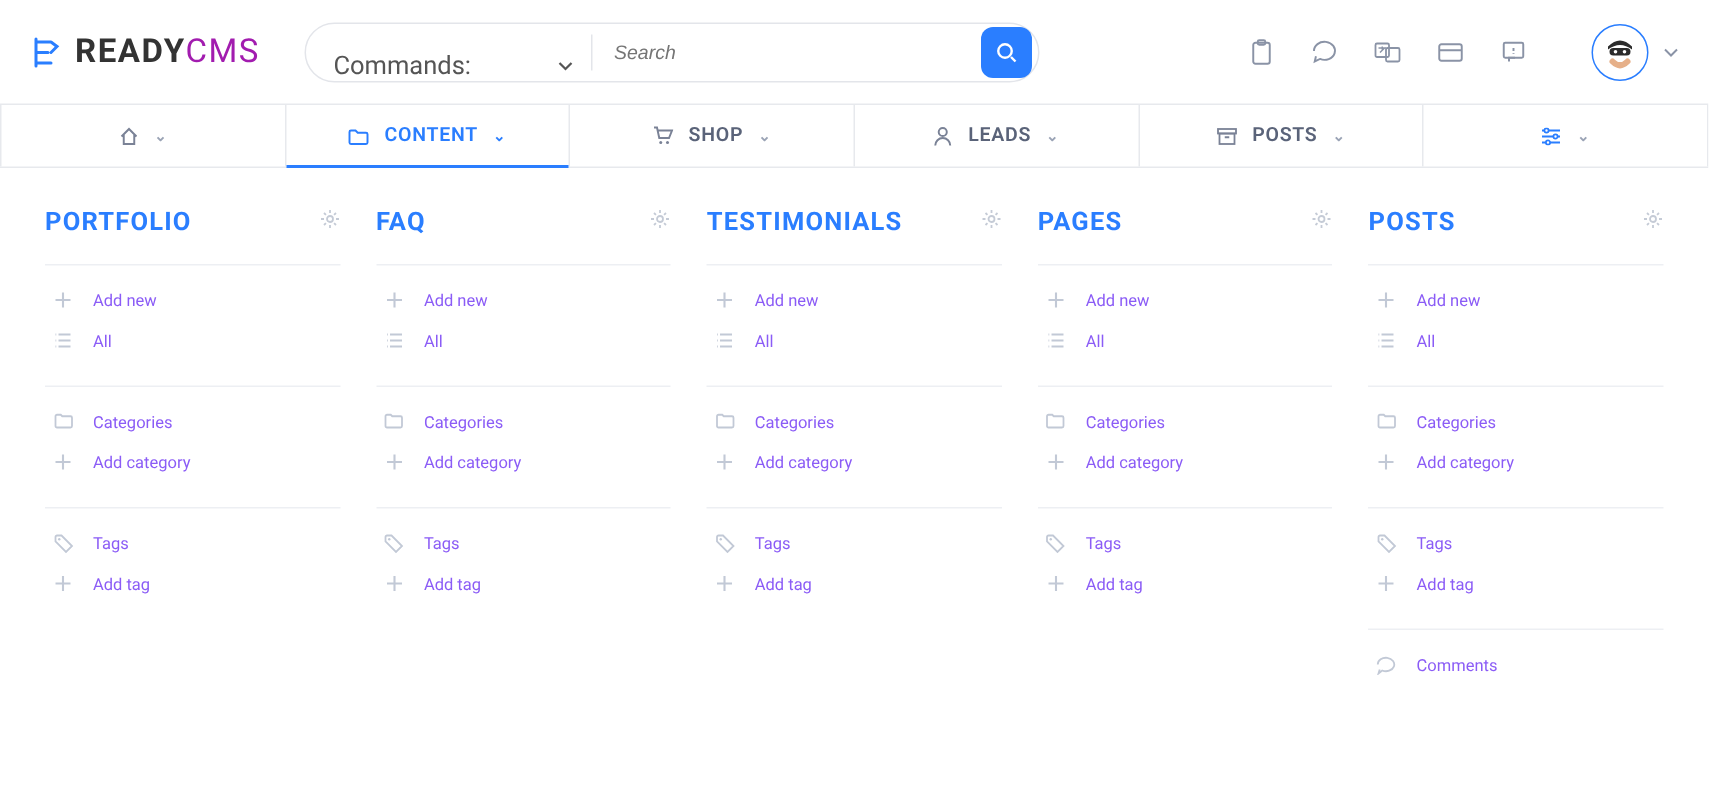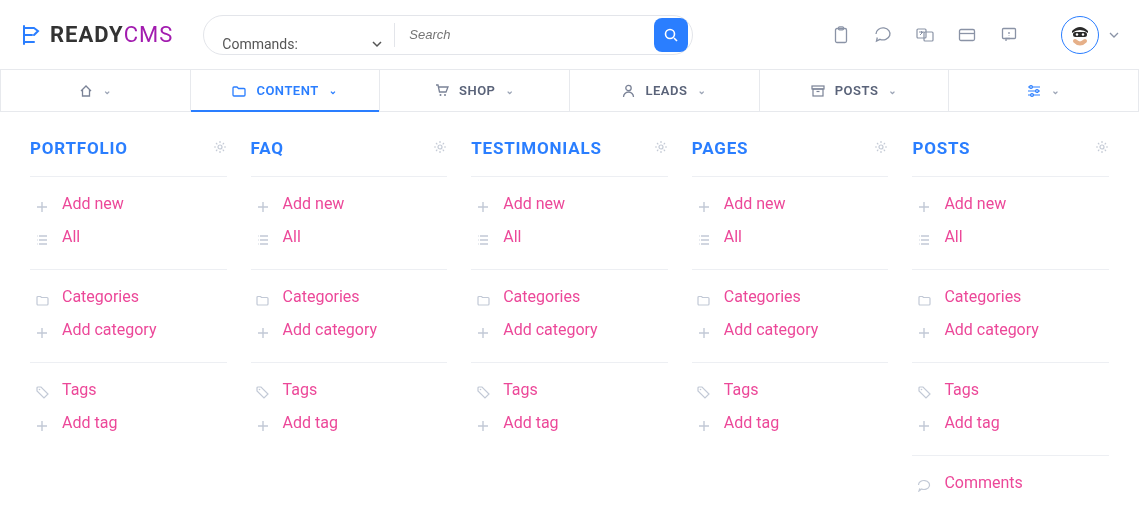--- a/index.html
+++ b/index.html
@@ -29,21 +29,21 @@
     height: 40px;
     width: 490px;
   }
   .cmd-left {
     display: flex;
     align-items: center;
     padding: 0 12px 0 18px;
     width: 190px;
     justify-content: space-between;
     color: #555;
-    font-size: 14px;
+    font-size: 17px;
     margin-top: 19px;
   }
   .cmd-divider { width: 1px; height: 24px; background: #e3e5ea; }
   .cmd-search {
     flex: 1;
     border: none;
     outline: none;
     padding: 0 14px;
     font-style: italic;
     font-size: 13px;
@@ -102,24 +102,24 @@
     display:flex; align-items:center; justify-content:space-between;
     margin-bottom: 18px;
   }
   .col-title{
     color:#2a7eff; font-size:17px; font-weight:700; letter-spacing:0.8px;
   }
   .gear { color:#c5cbd6;}
   .group { border-top:1px solid #edeff3; padding: 10px 0 16px 0;}
   .group:first-of-type{border-top:none; padding-top:0;}
   .row {
-    display:flex; align-items:flex-end; gap:12px;
+    display:flex; align-items:flex-start; gap:12px;
     padding: 7px 4px;
-    color:#ec4899;
-    font-size:16px;
+    color:#8b5cf6;
+    font-size:11px;
   }
   .row .ricon{ color:#c2c9d6; display:flex; width:16px; justify-content:center;}
   svg{flex-shrink:0;}
 </style>
 </head>
 <body>
 
 <div class="topbar">
   <div class="logo">
     <svg width="22" height="24" viewBox="0 0 22 24">

